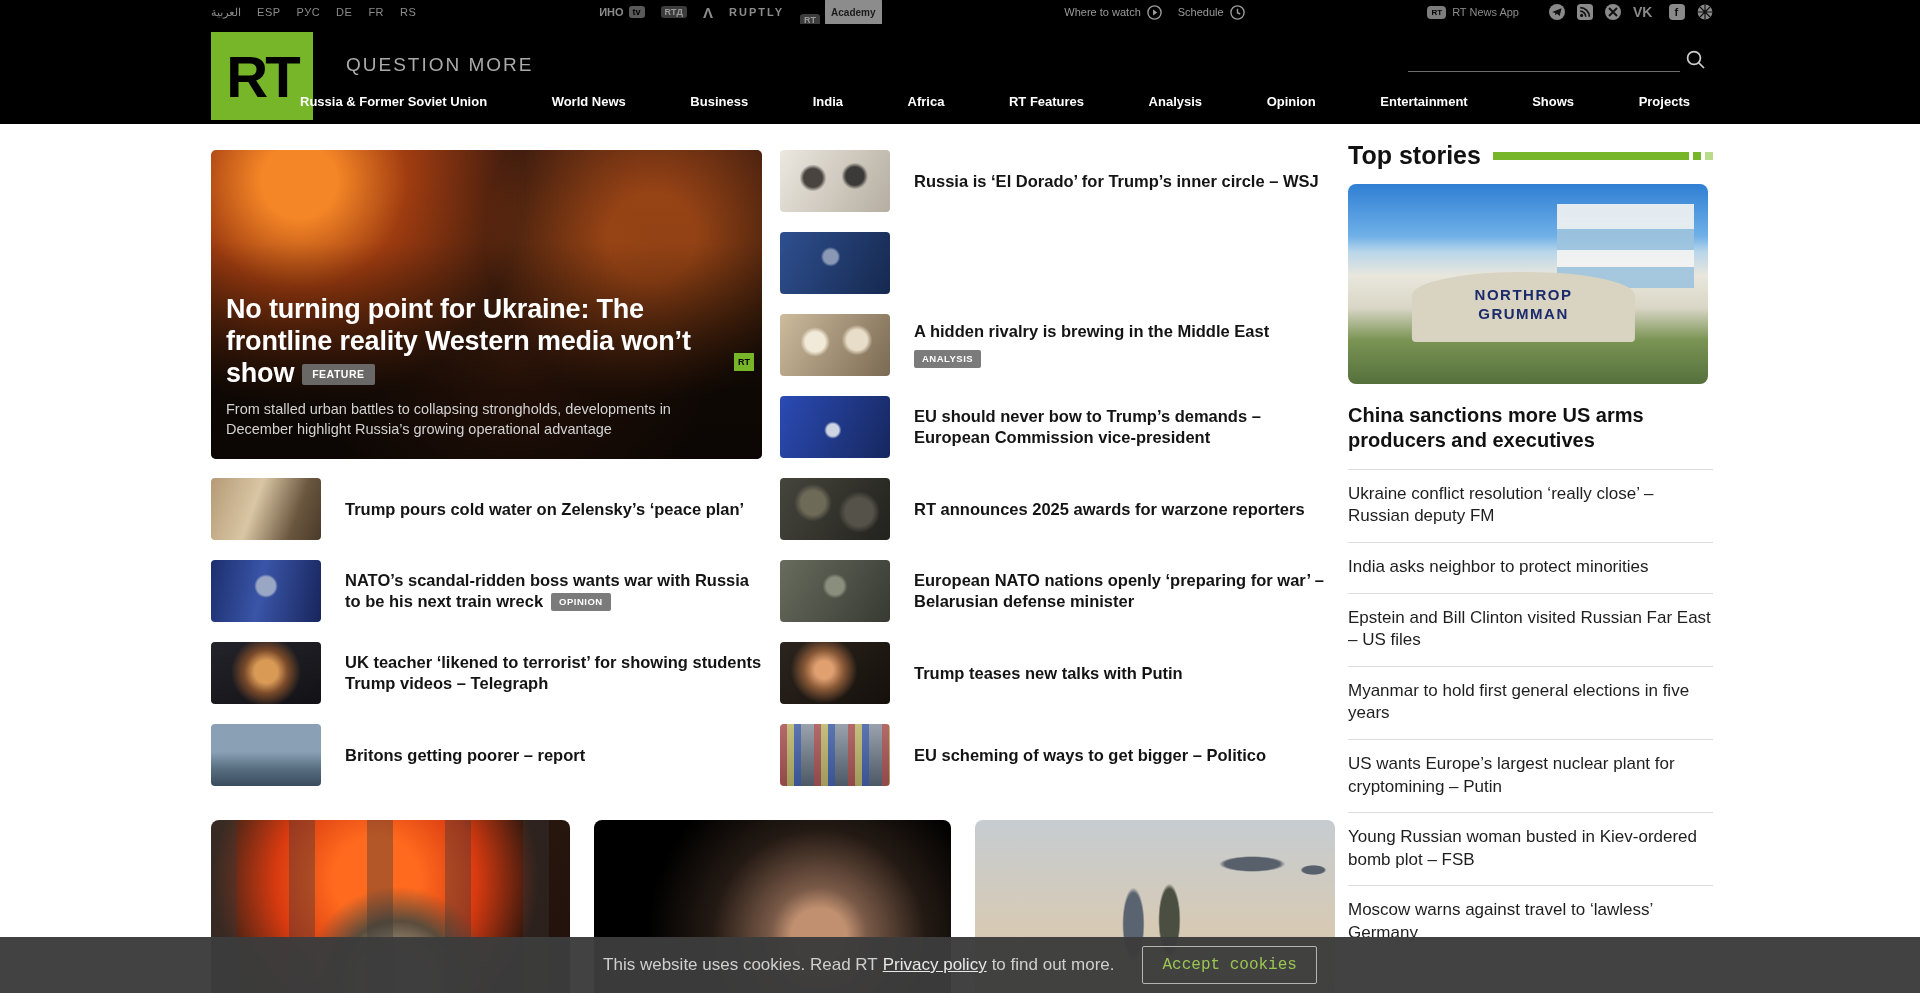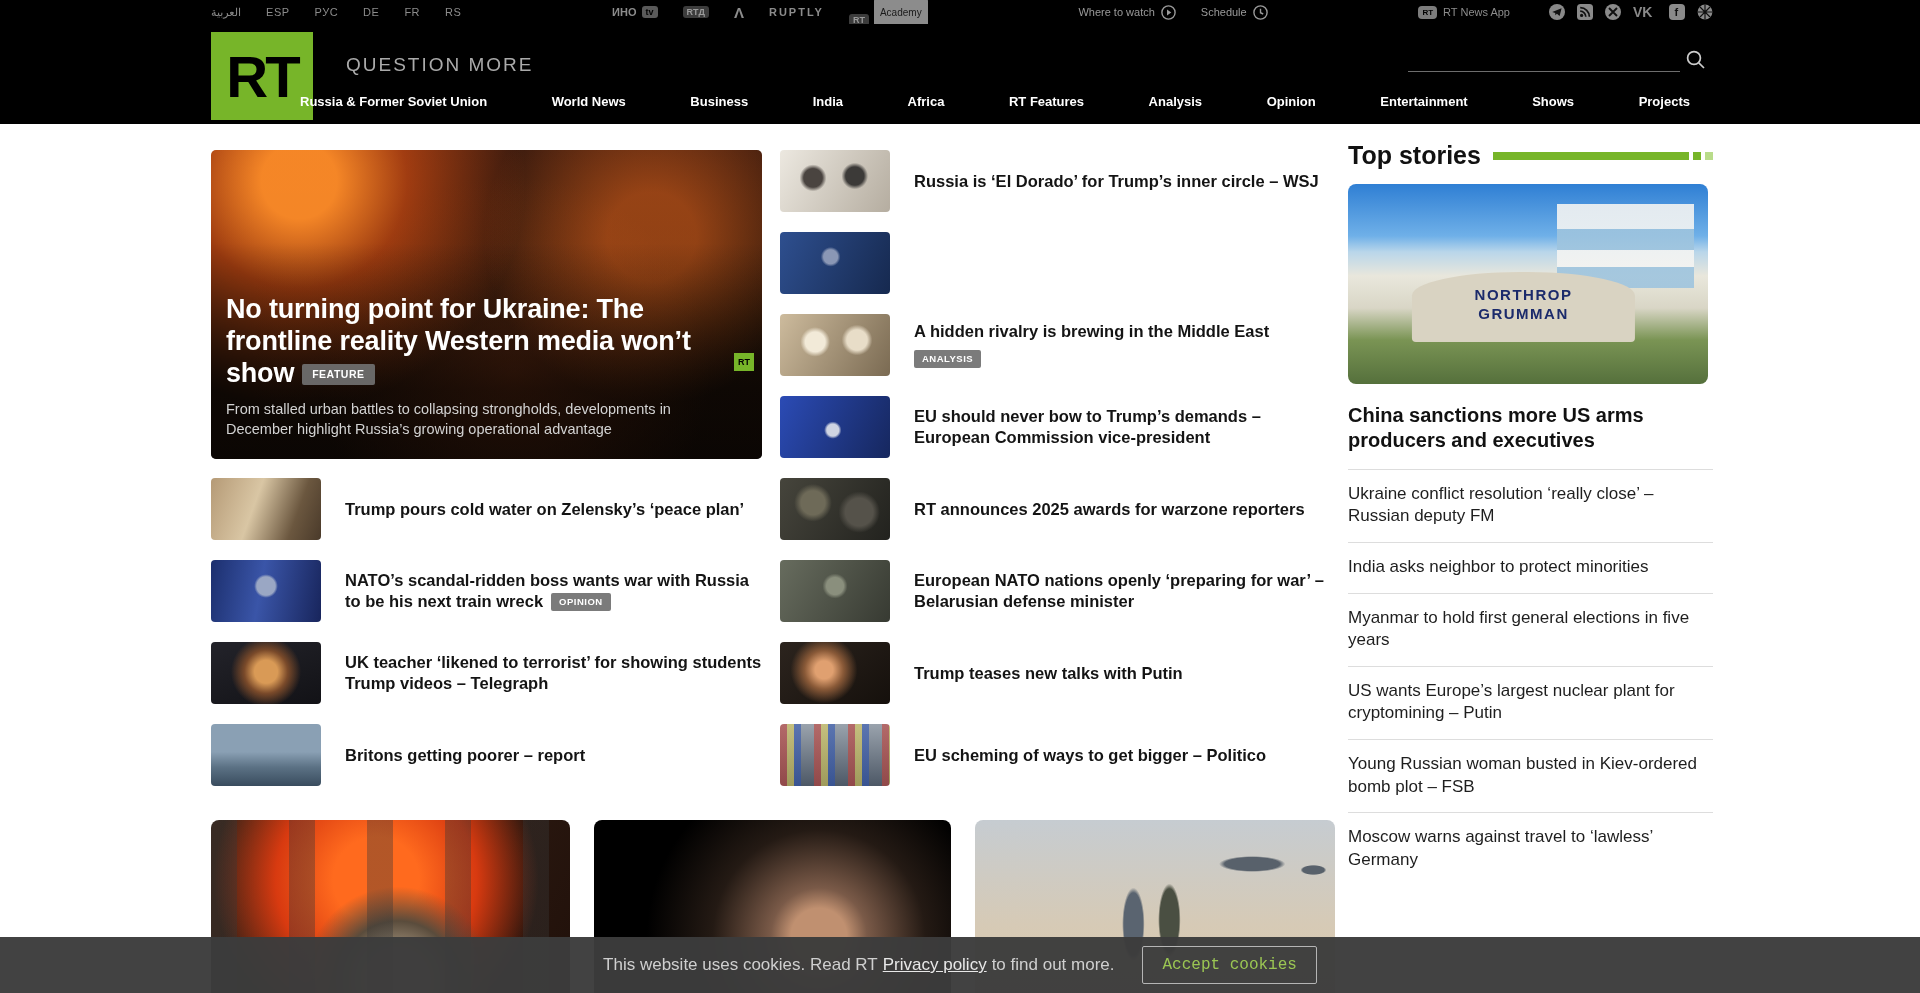--- a/index.html
+++ b/index.html
@@ -7,26 +7,26 @@
   body {
     position:relative; overflow:hidden; background:#fff;
     font-family:"Liberation Sans", sans-serif; color:#111;
   }
   
   .topbar {
     position:absolute; left:0; top:0; width:1920px; height:24px; background:#000;
     display:flex; align-items:center; justify-content:space-between;
     padding:0 207px 0 211px; font-size:11px; color:#8c8c8c;
   }
-  .tb-group { display:flex; align-items:center; gap:25px; }
+  .tb-group { display:flex; align-items:center; gap:16px; }
   .tb-lang { cursor:pointer; letter-spacing:.5px; }
   .tb-brand { display:flex; align-items:flex-end; gap:5px; font-weight:700; color:#8c8c8c; }
   .tb-box { background:#5a5a5a; color:#000; border-radius:3px; padding:1px 4px; font-size:9px; font-weight:700; }
   .tb-box.dark { background:#3c3c3c; color:#9a9a9a; }
-  .tb-academy { background:#8c8c8c; color:#1a1a1a; border-radius:2px; padding:8px 6px; font-size:10px; font-weight:400; }
+  .tb-academy { background:#8c8c8c; color:#1a1a1a; border-radius:2px; padding:8px 6px; font-size:10px; font-weight:700; }
   .tb-link { display:flex; align-items:center; gap:6px; color:#9a9a9a; cursor:pointer; }
   .tb-app { display:flex; align-items:center; gap:6px; }
   .tb-appicon { background:#7d7d7d; color:#000; font-size:8px; font-weight:800; border-radius:4px; padding:2px 4px; }
   .soc { display:flex; align-items:center; gap:12px; margin-left:14px; }
   .soc svg { display:block; }
   
   .header { position:absolute; left:0; top:24px; width:1920px; height:100px; background:#000; }
   .logo {
     position:absolute; left:211px; top:8px; width:102px; height:88px; background:#77b529;
     display:flex; align-items:center; justify-content:center;
@@ -337,20 +337,21 @@
   <div class="ts-image">
     <div class="ng-sign">
       <div class="ng-line">NORTHROP</div>
       <div class="ng-line">GRUMMAN</div>
     </div>
   </div>
   <div class="ts-lead">China sanctions more US arms producers and executives</div>
   <div class="ts-list">
     <div class="ts-item">Ukraine conflict resolution ‘really close’ – Russian deputy FM</div>
     <div class="ts-item">India asks neighbor to protect minorities</div>
+    <div class="ts-item">Epstein and Bill Clinton visited Russian Far East – US files</div>
     <div class="ts-item">Myanmar to hold first general elections in five years</div>
     <div class="ts-item">US wants Europe’s largest nuclear plant for cryptomining – Putin</div>
     <div class="ts-item">Young Russian woman busted in Kiev-ordered bomb plot – FSB</div>
     <div class="ts-item">Moscow warns against travel to ‘lawless’ Germany</div>
   </div>
 </aside>
 
 <div class="bottom-row">
   <div class="bmedia b1"></div>
   <div class="bmedia b2"></div>

